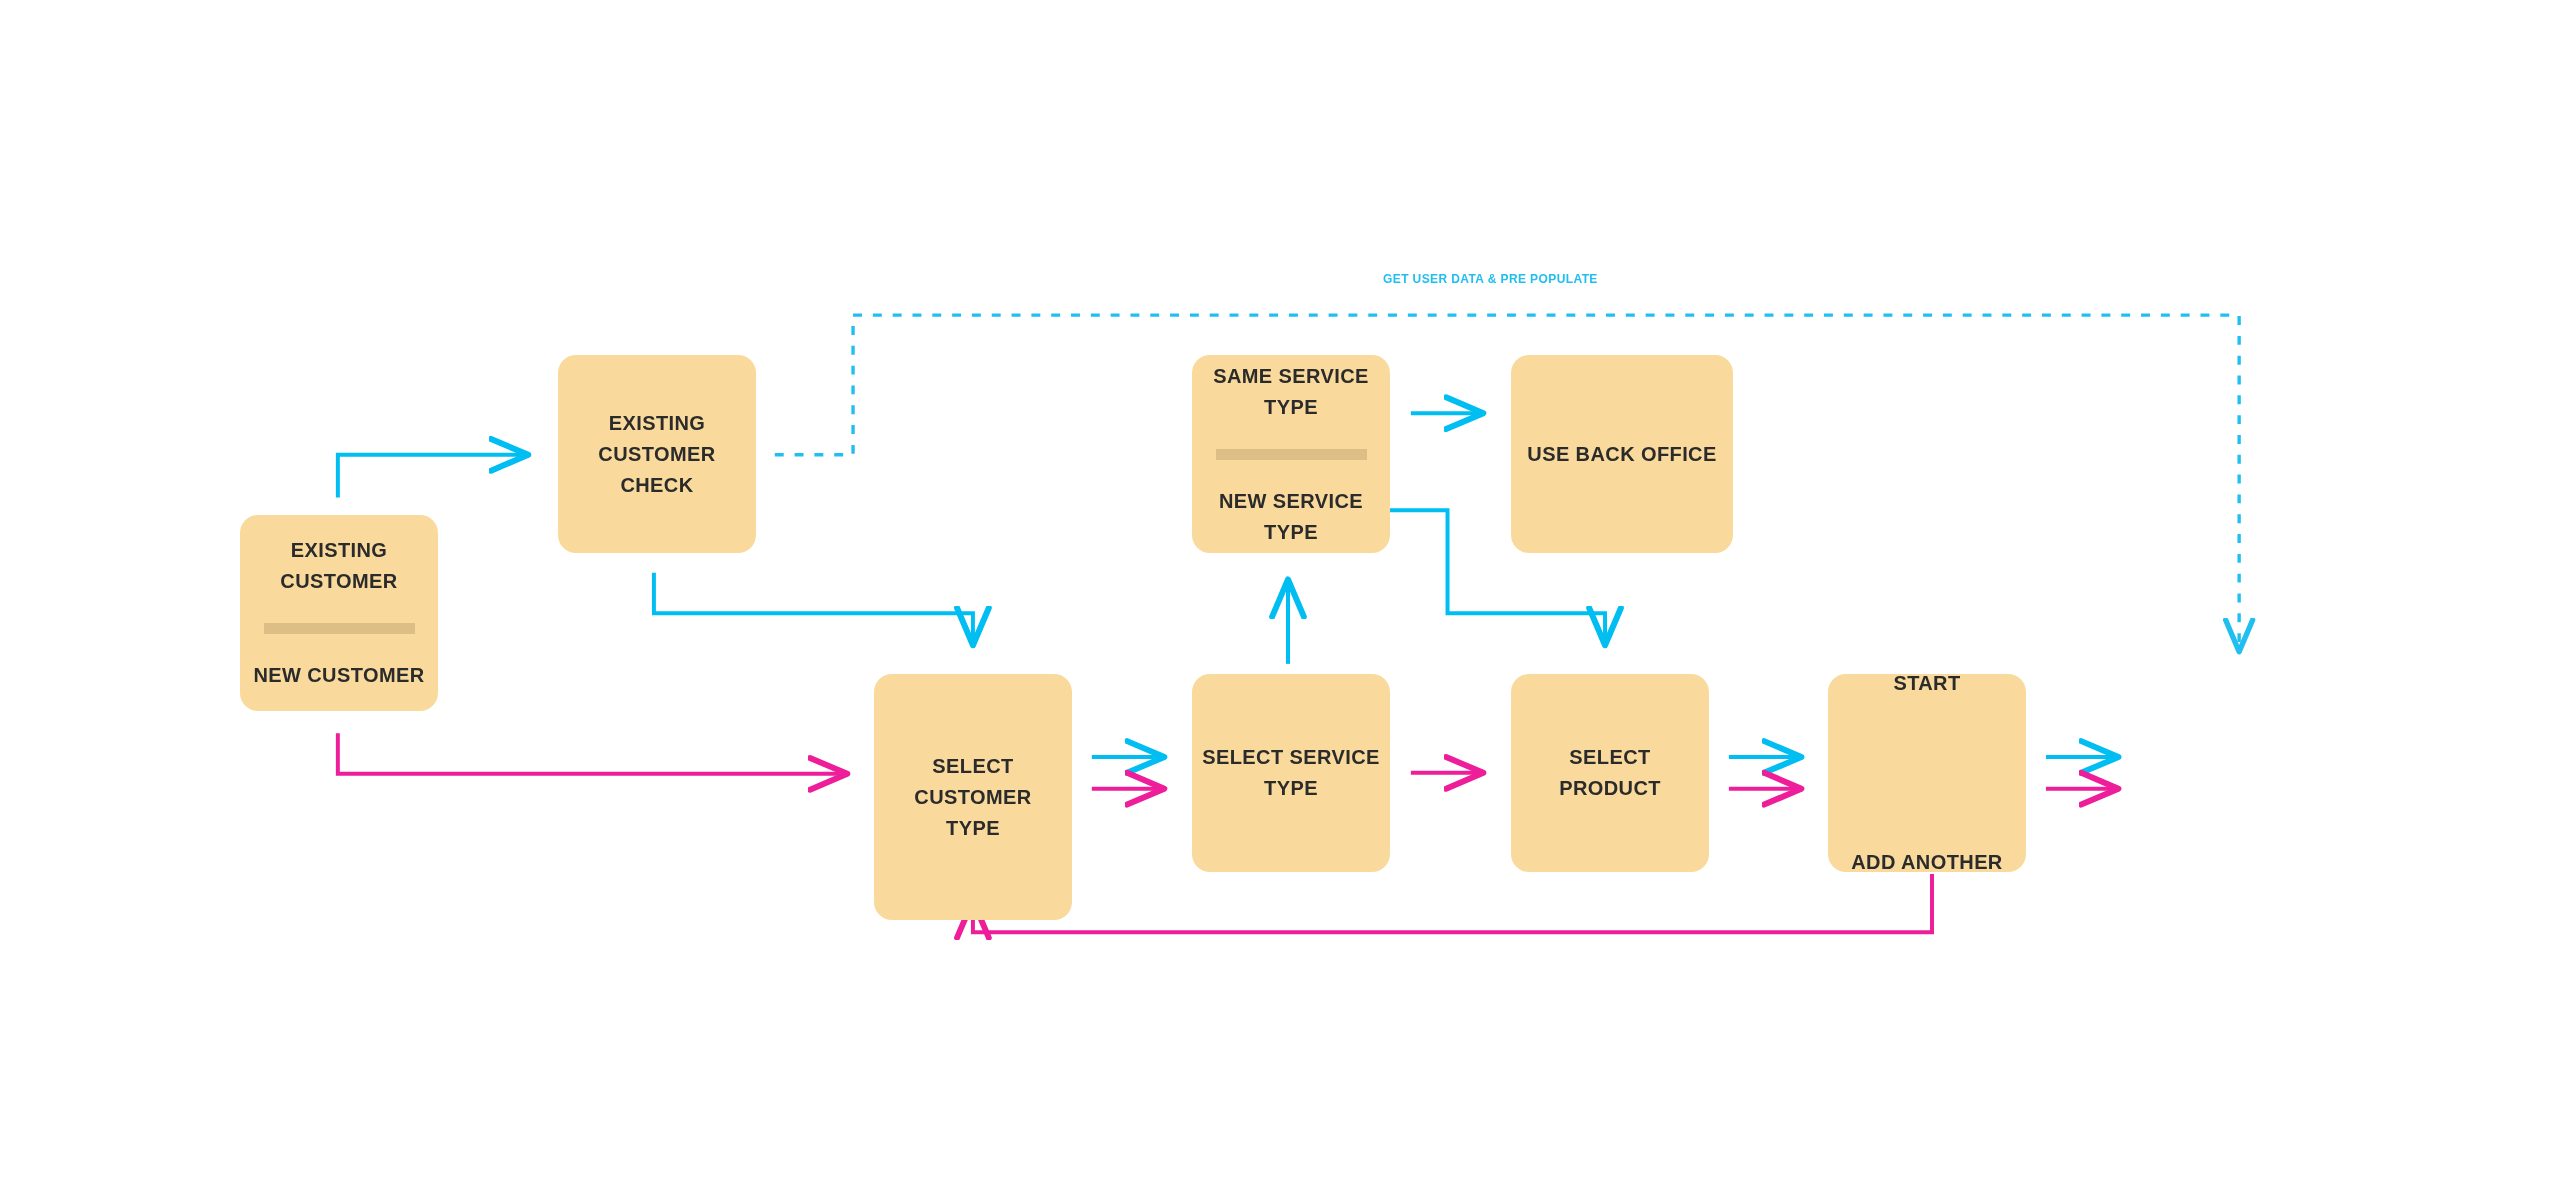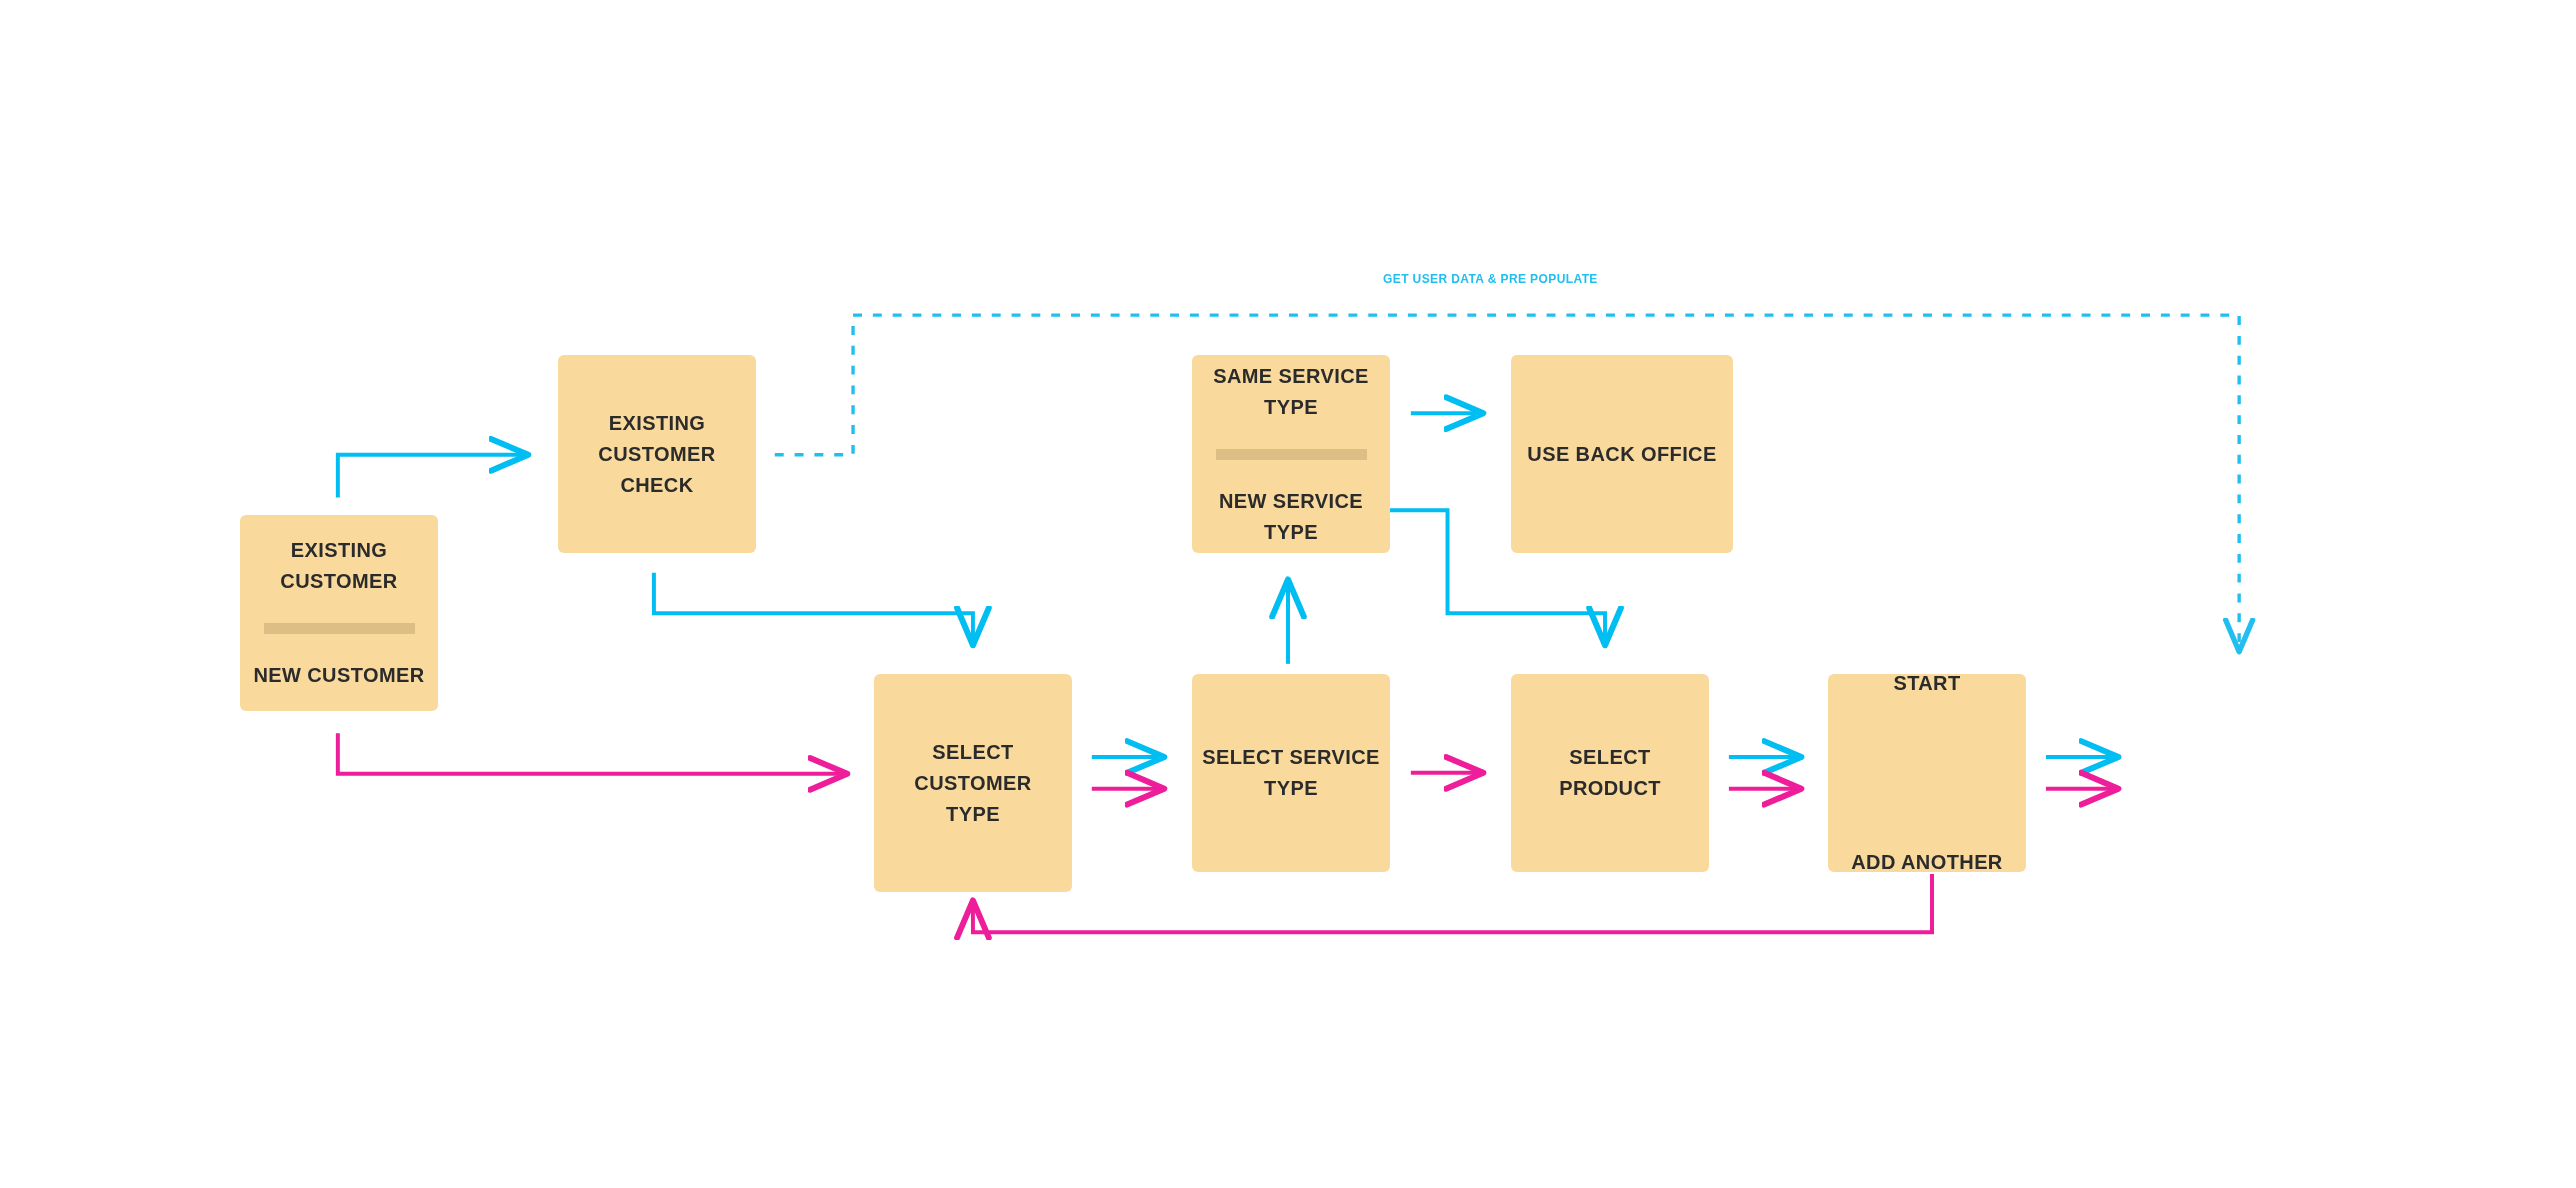--- a/index.html
+++ b/index.html
@@ -3,21 +3,21 @@
 <meta charset="utf-8">
 <style>
   html,body{margin:0;padding:0;background:#ffffff;}
   body{width:2576px;height:1189px;overflow:hidden;font-family:"Liberation Sans",sans-serif;}
   #canvas{position:relative;width:2576px;height:1189px;background:#ffffff;}
   svg#edges{position:absolute;left:0;top:0;width:2576px;height:1189px;pointer-events:none;}
 
   .node{
     position:absolute;
     background:#F9DA9C;
-    border-radius:6px;
+    border-radius:18px;
     display:flex;
     flex-direction:column;
     align-items:center;
     justify-content:center;
     box-sizing:border-box;
   }
   .node .label{
     font-size:20px;
     font-weight:bold;
     color:#2b2b2b;
@@ -108,21 +108,21 @@
   <div class="node" style="left:1192px; top:355px; width:198px; height:198px;">
     <div class="label">SAME SERVICE TYPE</div>
     <div class="divider"></div>
     <div class="label">NEW SERVICE TYPE</div>
   </div>
 
   <div class="node" style="left:1511px; top:355px; width:222px; height:198px;">
     <div class="label">USE BACK OFFICE</div>
   </div>
 
-  <div class="node" style="left:874px; top:674px; width:198px; height:218px;">
+  <div class="node" style="left:874px; top:674px; width:198px; height:246px;">
     <div class="label">SELECT CUSTOMER
 TYPE</div>
   </div>
 
   <div class="node" style="left:1192px; top:674px; width:198px; height:198px;">
     <div class="label">SELECT SERVICE TYPE</div>
   </div>
 
   <div class="node" style="left:1511px; top:674px; width:198px; height:198px;">
     <div class="label">SELECT PRODUCT</div>

